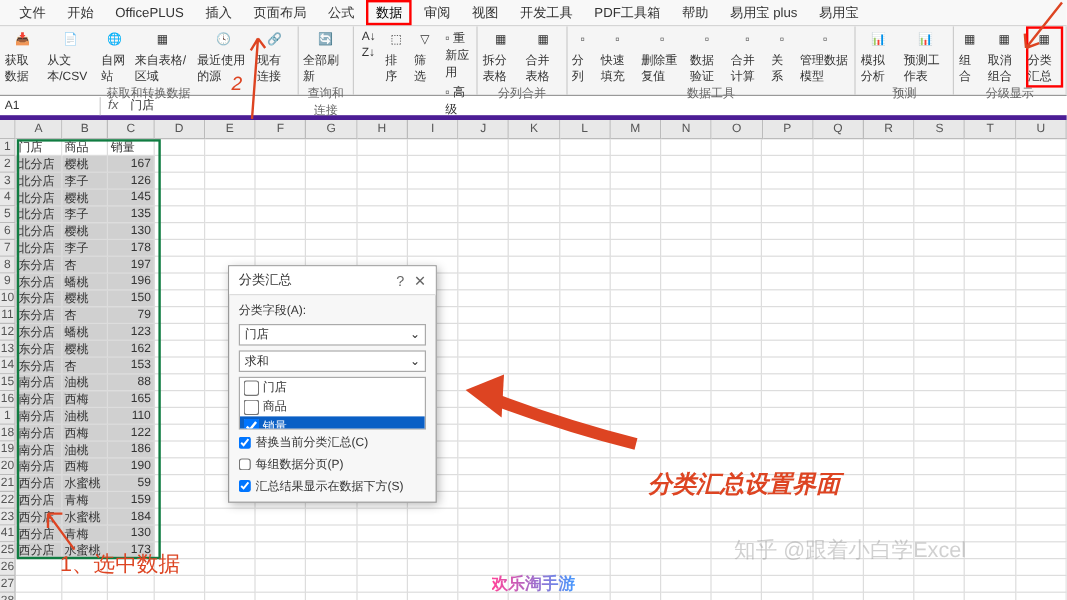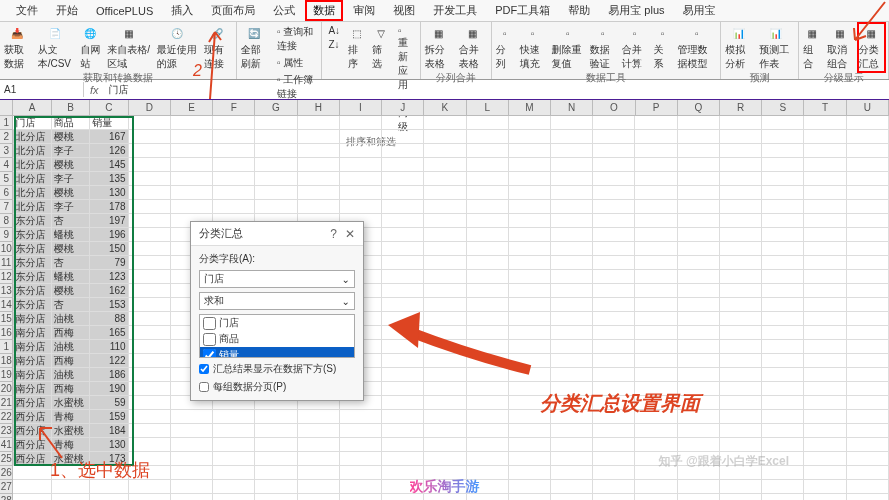--- a/index.html
+++ b/index.html
@@ -15,21 +15,21 @@
 .rgroup { display: flex; flex-direction: column; border-right: 1px solid #ccc; padding: 2px 4px; justify-content: space-between; }
 .rgroup-items { display: flex; gap: 6px; align-items: flex-start; flex: 1; }
 .ritem { display: flex; flex-direction: column; align-items: center; gap: 1px; font-size: 10px; cursor: pointer; }
 .ritem .ic { width: 18px; height: 18px; display: flex; align-items: center; justify-content: center; }
 .rgroup-title { font-size: 10px; color: #666; text-align: center; }
 .ritem-sm { display: flex; align-items: center; gap: 3px; font-size: 10px; cursor: pointer; padding: 1px 2px; }
 .rvstack { display: flex; flex-direction: column; gap: 1px; }
 .highlighted { border: 2px solid red; margin: -2px; }
 
 
-.fbar { display: flex; height: 20px; border-bottom: 1px solid #4c1d95; align-items: center; background: #fff; }
+.fbar { display: flex; height: 20px; border-bottom: 4px solid #4c1d95; align-items: center; background: #fff; }
 .namebox { width: 84px; border-right: 1px solid #ccc; padding: 2px 4px; font-size: 10px; }
 .fx { padding: 0 6px; font-style: italic; color: #666; }
 .fcontent { padding: 0 4px; font-size: 10px; }
 
 
 .grid { position: relative; }
 .colhdrs { display: flex; height: 16px; }
 .rowhdr, .colhdr { background: #e8e8e8; border-right: 1px solid #bbb; border-bottom: 1px solid #bbb; text-align: center; font-size: 10px; color: #555; display: flex; align-items: center; justify-content: center; }
 .corner { width: 14px; height: 16px; background: #e8e8e8; border-right: 1px solid #bbb; border-bottom: 1px solid #bbb; }
 .colhdr { height: 16px; }
@@ -56,21 +56,21 @@
 .dlg-check input { width: 10px; height: 10px; }
 .dlg-btns { display: flex; justify-content: center; gap: 6px; padding: 6px; border-top: 1px solid #ddd; }
 .dlg-btns button { padding: 2px 10px; font-size: 10px; border: 1px solid #aaa; background: #f0f0f0; cursor: pointer; }
 
 
 .arrow-red { position: absolute; z-index: 5; }
 .label-red { position: absolute; color: #d42; font-size: 18px; z-index: 5; font-weight: 400; }
 .label-title { position: absolute; color: #d42; font-size: 20px; font-weight: bold; font-style: italic; z-index: 5; }
 .label-2 { position: absolute; color: #d42; font-size: 16px; font-style: italic; z-index: 5; }
 
-.watermark { position: absolute; right: 100px; bottom: 30px; color: rgba(150,150,150,.45); font-size: 12px; z-index: 3; font-weight: bold; }
+.watermark { position: absolute; right: 84px; bottom: 30px; color: rgba(150,150,150,.45); font-size: 18px; z-index: 3; }
 .bottom-logo { position: absolute; left: 50%; bottom: 4px; transform: translateX(-50%); font-size: 14px; color: #5a7fb0; font-weight: bold; }
 .bottom-logo span { background: linear-gradient(90deg,#f49,#49f); -webkit-background-clip: text; -webkit-text-fill-color: transparent; }
 </style>
 </head>
 <body>
 
 <div class="menubar">
     <span>文件</span>
     <span>开始</span>
     <span>OfficePLUS</span>
@@ -115,25 +115,20 @@
           <span>现有连接</span>
         </div>
       </div>
     <div class="rgroup-title">获取和转换数据</div>
   </div>
   <div class="rgroup">
     <div class="rgroup-items">
       <div class="ritem">
           <div class="ic">🔄</div>
           <span>全部刷新</span>
-        </div>
-      <div class="rvstack" id="rg2s">
-          <div class="ritem-sm">▫ 查询和连接</div>
-          <div class="ritem-sm">▫ 属性</div>
-          <div class="ritem-sm">▫ 工作簿链接</div>
         </div>
     </div>
     <div class="rgroup-title">查询和连接</div>
   </div>
   <div class="rgroup">
     <div class="rgroup-items">
       <div class="rvstack">
           <div class="ritem-sm">A↓</div>
           <div class="ritem-sm">Z↓</div>
         </div>
@@ -965,25 +960,29 @@
           <input type="checkbox" style="">
           <span>商品</span>
         </div>
         <div class="dlg-listitem sel">
           <input type="checkbox" checked="" style="">
           <span>销量</span>
         </div>
       </div>
     <div class="dlg-check">
         <input type="checkbox" checked="" style="">
-        <span>汇总结果显示在数据下方(S)</span>
+        <span>替换当前分类汇总(C)</span>
       </div>
     <div class="dlg-check">
         <input type="checkbox" style="">
         <span>每组数据分页(P)</span>
+      </div>
+    <div class="dlg-check">
+        <input type="checkbox" checked="" style="">
+        <span>汇总结果显示在数据下方(S)</span>
       </div>
   </div>
 </div>
 
 <svg class="arrow-red" style="left:195px;top:24px;width:30px;height:80px">
   <path d="M15 75 L20 8 M20 8 L14 18 M20 8 L26 16" stroke="#d42" stroke-width="2" fill="none"></path>
 </svg>
 <div class="label-2" style="left:193px;top:62px">2</div>
 
 <svg class="arrow-red" style="left:830px;top:0px;width:60px;height:68px">

